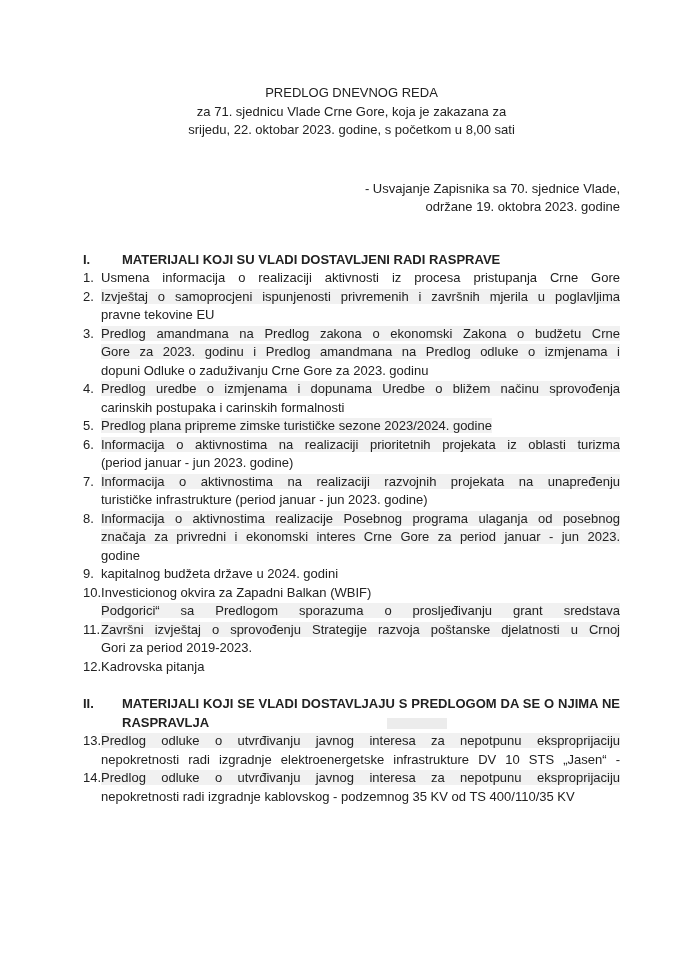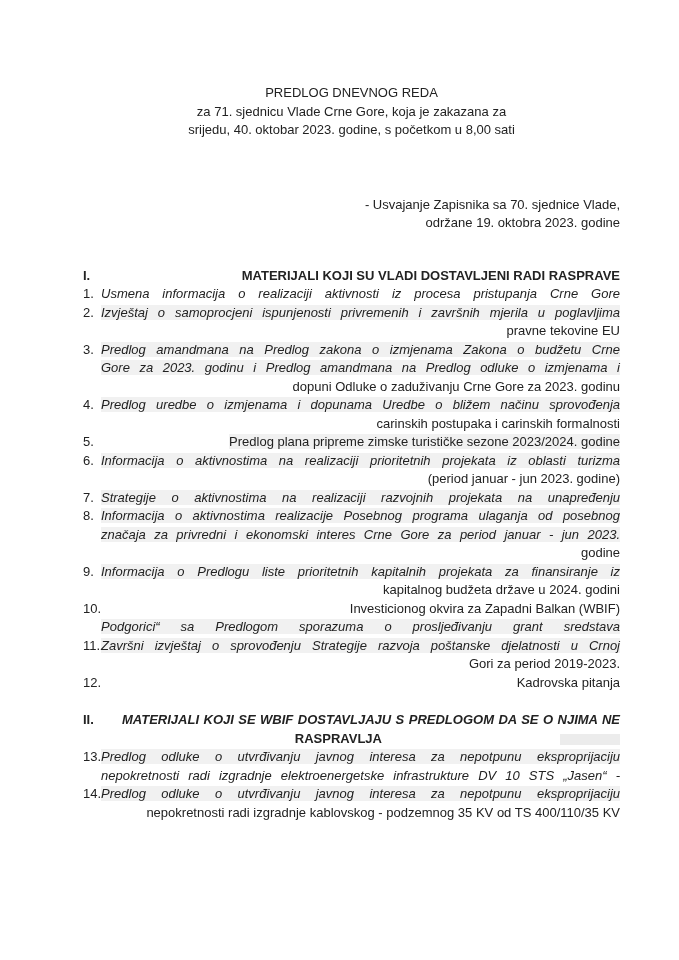--- a/index.html
+++ b/index.html
@@ -17,59 +17,58 @@
     color: #222222;
   }
   .page {
     box-sizing: border-box;
     width: 679px;
     height: 960px;
     padding: 84px 59px 20px 83px;
     background: #ffffff;
   }
   .title-block .line { text-align: center; }
-  .note-block { margin-top: 56px; }
+  .note-block { margin-top: 40px; }
   .note-block .line { text-align: right; }
 
   .section { margin-top: 34px; }
   .section.second { margin-top: 19px; }
 
   .sec-row { display: flex; font-weight: bold; }
   .sec-num { flex: none; width: 39px; }
   .sec-lines { flex: 1; min-width: 0; }
 
   .item-row { display: flex; }
   .item-num { flex: none; min-width: 18px; }
   .item-lines { flex: 1; min-width: 0; }
 
-  .line { text-align: right; }
+  .line { text-align: left; }
   .line.stretch {
     text-align: justify;
     text-align-last: justify;
     text-justify: inter-word;
-    font-style: italic;
   }
   .hl { background: var(--hl-color, #f1f1f1); }
   .artifact {
     display: inline-block;
     width: 60px;
     height: 11px;
     margin-left: 178px;
     vertical-align: middle;
     background: var(--artifact-color, #ececec);
   }
 </style>
 </head>
 <body>
 
 <div class="page">
   <div class="title-block" id="title-block">
       <div class="line"><span>PREDLOG DNEVNOG REDA</span></div>
       <div class="line"><span>za 71. sjednicu Vlade Crne Gore, koja je zakazana za</span></div>
-      <div class="line"><span>srijedu, 40. oktobar 2023. godine, s početkom u 8,00 sati</span></div>
+      <div class="line"><span>srijedu, 22. oktobar 2023. godine, s početkom u 8,00 sati</span></div>
     </div>
   <div class="note-block" id="note-block">
       <div class="line"><span>- Usvajanje Zapisnika sa 70. sjednice Vlade,</span></div>
       <div class="line"><span>održane 19. oktobra 2023. godine</span></div>
     </div>
   <div id="sections">
       <div class="section">
         <div class="sec-row">
           <div class="sec-num">I.</div>
           <div class="sec-lines">
@@ -85,21 +84,21 @@
         <div class="item-row">
           <div class="item-num">2.</div>
           <div class="item-lines">
             <div class="line stretch"><span class="hl">Izvještaj o samoprocjeni ispunjenosti privremenih i završnih mjerila u poglavljima</span></div>
             <div class="line"><span>pravne tekovine EU</span></div>
           </div>
         </div>
         <div class="item-row">
           <div class="item-num">3.</div>
           <div class="item-lines">
-            <div class="line stretch"><span class="hl">Predlog amandmana na Predlog zakona o izmjenama Zakona o budžetu Crne</span></div>
+            <div class="line stretch"><span class="hl">Predlog amandmana na Predlog zakona o ekonomski Zakona o budžetu Crne</span></div>
             <div class="line stretch"><span class="hl">Gore za 2023. godinu i Predlog amandmana na Predlog odluke o izmjenama i</span></div>
             <div class="line"><span>dopuni Odluke o zaduživanju Crne Gore za 2023. godinu</span></div>
           </div>
         </div>
         <div class="item-row">
           <div class="item-num">4.</div>
           <div class="item-lines">
             <div class="line stretch"><span class="hl">Predlog uredbe o izmjenama i dopunama Uredbe o bližem načinu sprovođenja</span></div>
             <div class="line"><span>carinskih postupaka i carinskih formalnosti</span></div>
           </div>
@@ -113,35 +112,35 @@
         <div class="item-row">
           <div class="item-num">6.</div>
           <div class="item-lines">
             <div class="line stretch"><span class="hl">Informacija o aktivnostima na realizaciji prioritetnih projekata iz oblasti turizma</span></div>
             <div class="line"><span>(period januar - jun 2023. godine)</span></div>
           </div>
         </div>
         <div class="item-row">
           <div class="item-num">7.</div>
           <div class="item-lines">
-            <div class="line stretch"><span class="hl">Strategije o aktivnostima na realizaciji razvojnih projekata na unapređenju</span></div>
+            <div class="line stretch"><span class="hl">Informacija o aktivnostima na realizaciji razvojnih projekata na unapređenju</span></div>
+            <div class="line"><span>turističke infrastrukture (period januar - jun 2023. godine)</span></div>
           </div>
         </div>
         <div class="item-row">
           <div class="item-num">8.</div>
           <div class="item-lines">
             <div class="line stretch"><span class="hl">Informacija o aktivnostima realizacije Posebnog programa ulaganja od posebnog</span></div>
             <div class="line stretch"><span class="hl">značaja za privredni i ekonomski interes Crne Gore za period januar - jun 2023.</span></div>
             <div class="line"><span>godine</span></div>
           </div>
         </div>
         <div class="item-row">
           <div class="item-num">9.</div>
           <div class="item-lines">
-            <div class="line stretch"><span class="hl">Informacija o Predlogu liste prioritetnih kapitalnih projekata za finansiranje iz</span></div>
             <div class="line"><span>kapitalnog budžeta države u 2024. godini</span></div>
           </div>
         </div>
         <div class="item-row">
           <div class="item-num">10.</div>
           <div class="item-lines">
             <div class="line"><span>Investicionog okvira za Zapadni Balkan (WBIF)</span></div>
             <div class="line stretch"><span class="hl">Podgorici“ sa Predlogom sporazuma o prosljeđivanju grant sredstava</span></div>
           </div>
         </div>
@@ -156,21 +155,21 @@
           <div class="item-num">12.</div>
           <div class="item-lines">
             <div class="line"><span>Kadrovska pitanja</span></div>
           </div>
         </div>
       </div>
       <div class="section second">
         <div class="sec-row">
           <div class="sec-num">II.</div>
           <div class="sec-lines">
-            <div class="line stretch"><span>MATERIJALI KOJI SE WBIF DOSTAVLJAJU S PREDLOGOM DA SE O NJIMA NE</span></div>
+            <div class="line stretch"><span>MATERIJALI KOJI SE VLADI DOSTAVLJAJU S PREDLOGOM DA SE O NJIMA NE</span></div>
             <div class="line"><span>RASPRAVLJA</span><span class="artifact"></span></div>
           </div>
         </div>
         <div class="item-row">
           <div class="item-num">13.</div>
           <div class="item-lines">
             <div class="line stretch"><span class="hl">Predlog odluke o utvrđivanju javnog interesa za nepotpunu eksproprijaciju</span></div>
             <div class="line stretch"><span>nepokretnosti radi izgradnje elektroenergetske infrastrukture DV 10 STS „Jasen“ -</span></div>
           </div>
         </div>

